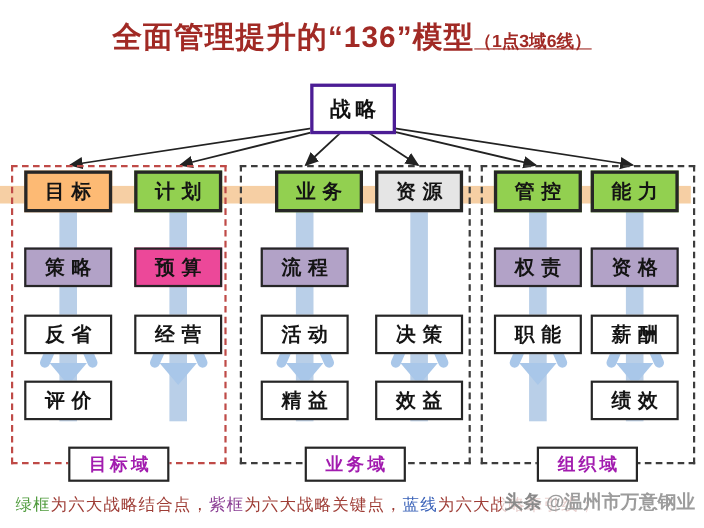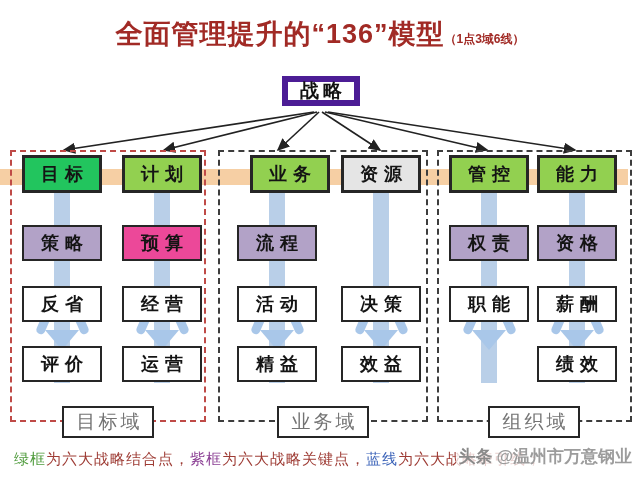--- a/index.html
+++ b/index.html
@@ -2,24 +2,24 @@
 <html><head>
 <meta charset="utf-8">
 <style>
   html,body{margin:0;padding:0;background:#ffffff;}
   .stage{position:relative;width:640px;height:480px;background:#ffffff;overflow:hidden;
          font-family:"Liberation Sans",sans-serif;}
 
   .title{position:absolute;left:0;top:16px;width:640px;text-align:center;
          font-weight:bold;white-space:nowrap;}
   .title .main{font-size:27px;letter-spacing:1px;}
-  .title .suffix{font-size:12px;}
+  .title .suffix{font-size:16px;text-decoration:underline;}
 
-  .root-box{position:absolute;left:282px;top:76px;width:78px;height:30px;
-            background:#ffffff;border:6px solid #4c1d95;box-sizing:border-box;
+  .root-box{position:absolute;left:282px;top:76px;width:78px;height:46px;
+            background:#ffffff;border:3px solid #4c1d95;box-sizing:border-box;
             display:flex;align-items:center;justify-content:center;
             font-family:"Liberation Serif",serif;font-weight:bold;font-size:19px;
             letter-spacing:4px;text-indent:4px;color:#111;z-index:4;}
 
   .fan{position:absolute;left:0;top:0;z-index:2;pointer-events:none;}
 
   .tan-band{position:absolute;left:0;top:169px;width:628px;height:16px;z-index:1;}
   .tan-head{position:absolute;left:626px;top:161px;width:0;height:0;z-index:1;
             border-top:16px solid transparent;border-bottom:16px solid transparent;}
 
@@ -36,22 +36,22 @@
         font-family:"Liberation Serif",serif;font-weight:bold;font-size:18px;
         letter-spacing:6px;text-indent:6px;color:#141414;background:#fff;}
   .row-green{top:155px;height:38px;border-width:3px;}
   .row-purple{top:225px;height:36px;}
   .row-3{top:286px;height:36px;}
   .row-4{top:346px;height:36px;}
 
   .domain-label{position:absolute;top:406px;width:92px;height:32px;box-sizing:border-box;
         border:2px solid #262626;background:#ffffff;z-index:3;
         display:flex;align-items:center;justify-content:center;
-        font-family:"Liberation Serif",serif;font-weight:normal;font-size:19px;
-        letter-spacing:3px;text-indent:3px;color:#737373;}
+        font-family:"Liberation Serif",serif;font-weight:bold;font-size:16px;
+        letter-spacing:3px;text-indent:3px;color:#a21caf;}
 
   .legend{position:absolute;left:14px;top:450px;white-space:nowrap;z-index:3;
           font-family:"Liberation Serif",serif;font-weight:normal;font-size:15px;
           letter-spacing:1px;}
   .watermark{position:absolute;right:6px;top:444px;z-index:4;white-space:nowrap;
              font-size:17px;font-weight:bold;color:#9c9c9c;background:rgba(255,255,255,0.75);
              padding:1px 2px;}
   .watermark .brand{color:#8a8a8a;margin-right:4px;}
 </style>
 </head>
@@ -105,29 +105,28 @@
     <line x1="325" y1="112" x2="487" y2="150" stroke="#222" stroke-width="1.6" marker-end="url(#ah)"></line>
     <line x1="328" y1="112" x2="575" y2="150" stroke="#222" stroke-width="1.6" marker-end="url(#ah)"></line>
   </svg>
 
   <div class="root-box">战略</div>
 
   <div class="group" style="left: 10px; width: 196px; border-color: rgb(191, 74, 71);"></div>
   <div class="group" style="left: 218px; width: 210px; border-color: rgb(61, 61, 61);"></div>
   <div class="group" style="left: 437px; width: 195px; border-color: rgb(61, 61, 61);"></div>
 
-  <div class="node row-green" style="left: 22px; background: #22c55e;">目标</div>
+  <div class="node row-green" style="left: 22px; background: #fdba74;">目标</div>
   <div class="node row-purple" style="left: 22px; background: rgb(178, 162, 199);">策略</div>
   <div class="node row-3" style="left:22px;">反省</div>
   <div class="node row-4" style="left:22px;">评价</div>
 
   <div class="node row-green" style="left: 122px; background: rgb(146, 208, 80);">计划</div>
   <div class="node row-purple" style="left: 122px; background: #ec4899;">预算</div>
   <div class="node row-3" style="left:122px;">经营</div>
-  <div class="node row-4" style="left:122px;">运营</div>
 
   <div class="node row-green" style="left: 237px; background: rgb(146, 208, 80); margin-left: 13px;">业务</div>
   <div class="node row-3" style="left:237px;">活动</div>
   <div class="node row-purple" style="left: 237px; background: rgb(178, 162, 199);">流程</div>
   <div class="node row-4" style="left:237px;">精益</div>
 
   <div class="node row-green" style="left: 341px; background: #e5e5e5;">资源</div>
   <div class="node row-3" style="left:341px;">决策</div>
   <div class="node row-4" style="left:341px;">效益</div>
 

